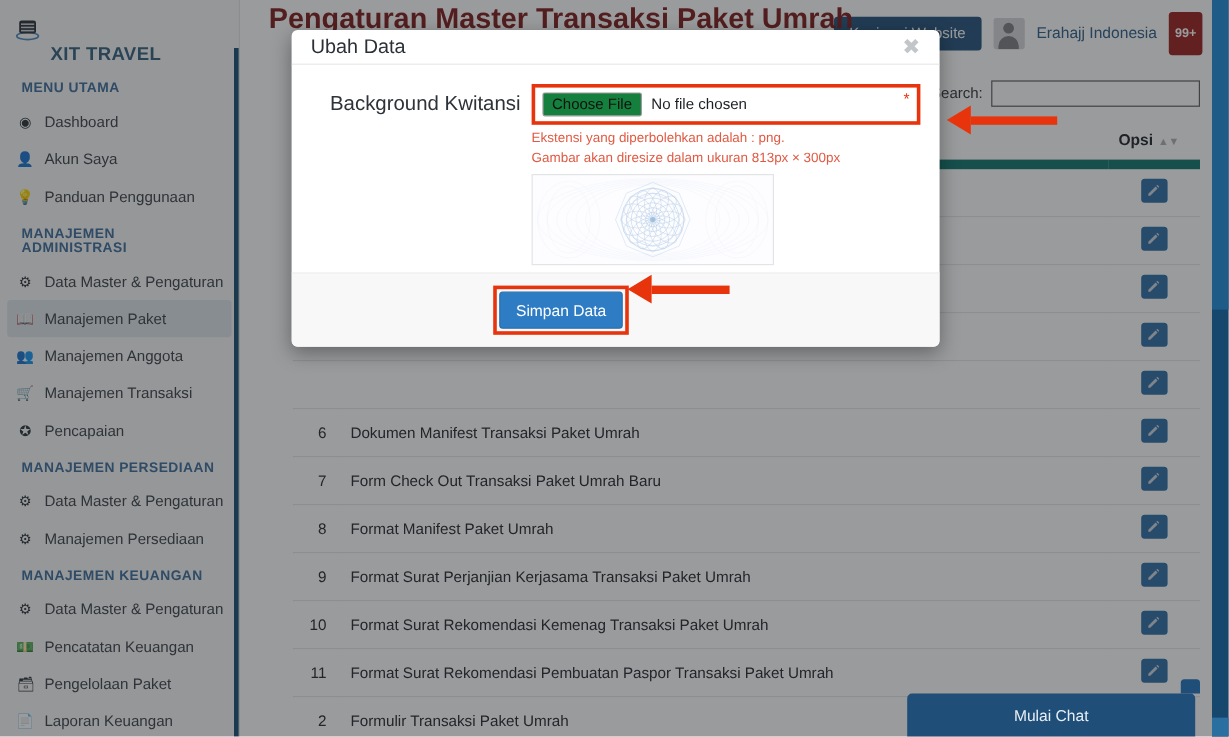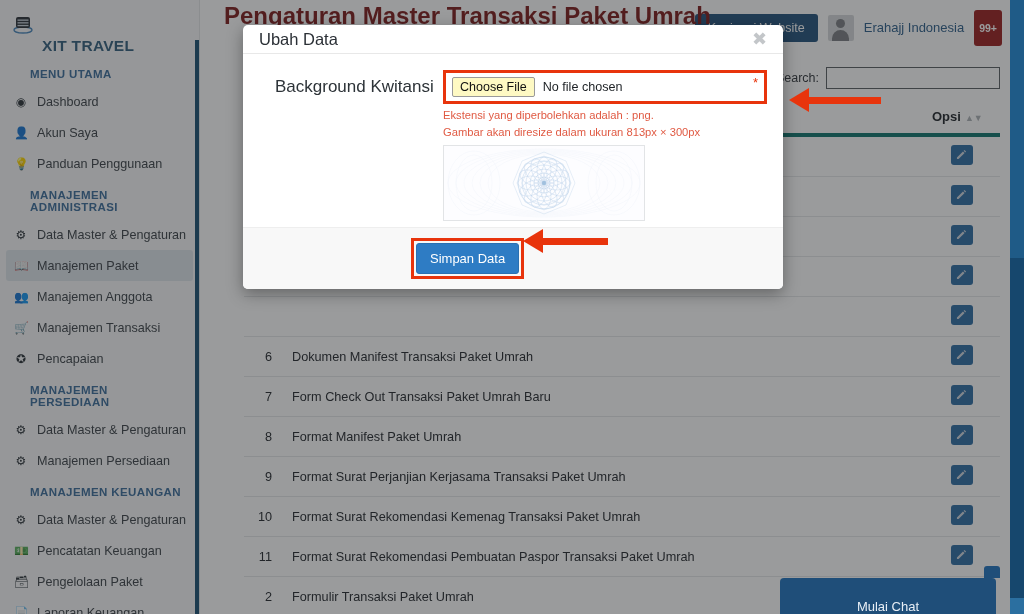--- a/index.html
+++ b/index.html
@@ -16,21 +16,21 @@
     position: absolute; left: 0; top: 0; width: 200px; height: 614px;
     background: #f7f8f9; border-right: 1px solid #e3e6e8;
     overflow: hidden;
   }
   .brand { display: flex; align-items: center; gap: 8px; height: 48px; padding: 0 12px; }
   .brand-logo { width: 22px; height: 22px; position: relative; flex: none; }
   .brand-text { color: #34607f; font-size: 15.5px; font-weight: bold; letter-spacing: .3px; margin-top: 43px; }
   .nav { padding-top: 10px; }
   .nav-head {
     color: #3c6d9c; font-size: 11.5px; font-weight: bold; letter-spacing: .4px;
-    padding: 10px 14px 6px 30px; text-transform: uppercase;
+    padding: 10px 14px 6px 18px; text-transform: uppercase;
   }
   .nav-item {
     display: flex; align-items: center; gap: 9px;
     height: 31px; padding: 0 10px 0 14px;
     color: #3d4349; font-size: 12.6px; white-space: nowrap;
   }
   .nav-item .ni { width: 14px; text-align: center; font-size: 12px; color: #2b3238; flex:none; line-height:1; }
   .nav-item.active { background: #dfe6ec; border-radius: 3px; margin: 0 6px; padding-left: 8px; }
   .sb-track { position: absolute; right: 0; top: 40px; width: 4px; bottom: 0; background: #1b4f72; }
 
@@ -49,21 +49,21 @@
   .page-title { position: absolute; left: 24px; top: 2px; font-size: 24px; color: #7f1d1d; font-weight: bold; white-space: nowrap; }
 
   .panel { position: absolute; left: 44px; right: 24px; top: 62px; bottom: 0; }
   .search-row { display: flex; justify-content: flex-end; align-items: center; gap: 7px; height: 32px; }
   .search-row label { font-size: 12.5px; color: #31363b; }
   .search-box { width: 174px; height: 22px; border: 1px solid #5a5f63; background: #fff; }
 
   table.tbl { width: 100%; border-collapse: collapse; margin-top: 10px; table-layout: fixed; }
   table.tbl th {
     font-size: 13px; color: #1f2429; text-align: left; padding: 5px 8px 9px 8px;
-    border-bottom: 4px solid #0f766e; font-weight: bold; white-space: nowrap;
+    border-bottom: 8px solid #0f766e; font-weight: bold; white-space: nowrap;
   }
   table.tbl th .sort { color: #aeb3b7; font-size: 9px; margin-left: 4px; }
   table.tbl td {
     font-size: 12.7px; color: #25292e; padding: 8px; border-top: 1px solid #e6e8ea; height: 31px;
   }
   .c-no { width: 40px; text-align: right; padding-right: 12px !important; }
   .c-opsi { width: 76px; text-align: center; }
   .edit-btn {
     display: inline-block; width: 22px; height: 20px; background: #2e6da4;
     border-radius: 3px; position: relative;
@@ -83,21 +83,21 @@
   .modal-title { font-size: 16.5px; color: #2b3036; }
   .modal-x { margin-left: auto; color: #c3c6c9; font-size: 18px; line-height: 1; }
   .modal-body { padding: 16px 16px 6px 16px; min-height: 160px; position: relative; }
   .frow { display: flex; align-items: flex-start; }
   .flabel { width: 168px; font-size: 17px; color: #2d3338; padding-top: 7px; margin-left: 16px; }
   .fctl { flex: 1; }
   .file-wrap {
     border: 3px solid #e8340c; padding: 4px 6px; position: relative; display:flex; align-items:center; gap:8px;
   }
   .choose-btn {
-    border: 1px solid #9a9a9a; background: #fef9c3; font-size: 12.5px; color: #111;
+    border: 1px solid #9a9a9a; background: #15803d; font-size: 12.5px; color: #111;
     padding: 2px 7px; border-radius: 2px; font-family: "Liberation Sans", sans-serif;
   }
   .file-none { font-size: 12.6px; color: #1c2024; }
   .req-star { position: absolute; right: 6px; top: 2px; color: #e8340c; font-size: 13px; }
   .hint { color: #e05a43; font-size: 11.2px; margin-top: 5px; }
   .preview {
     margin-top: 7px; width: 202px; height: 76px; border: 1px solid #e2e4e6;
     background: #fdfdff; position: relative; overflow: hidden;
   }
   .modal-foot {
@@ -114,23 +114,23 @@
   .arrow { position: absolute; height: 0; }
   .arrow .shaft { position: absolute; height: 7px; background: #e8340c; top: -3px; }
   .arrow .head {
     position: absolute; width: 0; height: 0; top: -12px;
     border-top: 12px solid transparent; border-bottom: 12px solid transparent;
     border-right: 20px solid #e8340c;
   }
 
   
   .chat {
-    position: absolute; right: 28px; bottom: 0; width: 216px; height: 36px;
+    position: absolute; right: 28px; bottom: 0; width: 240px; height: 36px;
     background: #1f4e79; color: #e7eef5; font-size: 13px;
-    display: flex; align-items: flex-end; justify-content: center; border-radius: 4px 4px 0 0;
+    display: flex; align-items: center; justify-content: center; border-radius: 4px 4px 0 0;
   }
   .chat-caret {
     position: absolute; right: 24px; bottom: 36px; width: 16px; height: 12px;
     background: #1f4e79; border-radius: 3px 3px 0 0;
   }
 
   
   .scroll-track { position: absolute; right: 0; top: 0; width: 14px; height: 614px; background: #16476d; }
   .scroll-thumb { position: absolute; right: 0; top: 0; width: 14px; height: 258px; background: #1f5b87; }
   .scroll-btm { position: absolute; right: 0; bottom: 0; width: 14px; height: 16px; background: #2b6fa0; }

